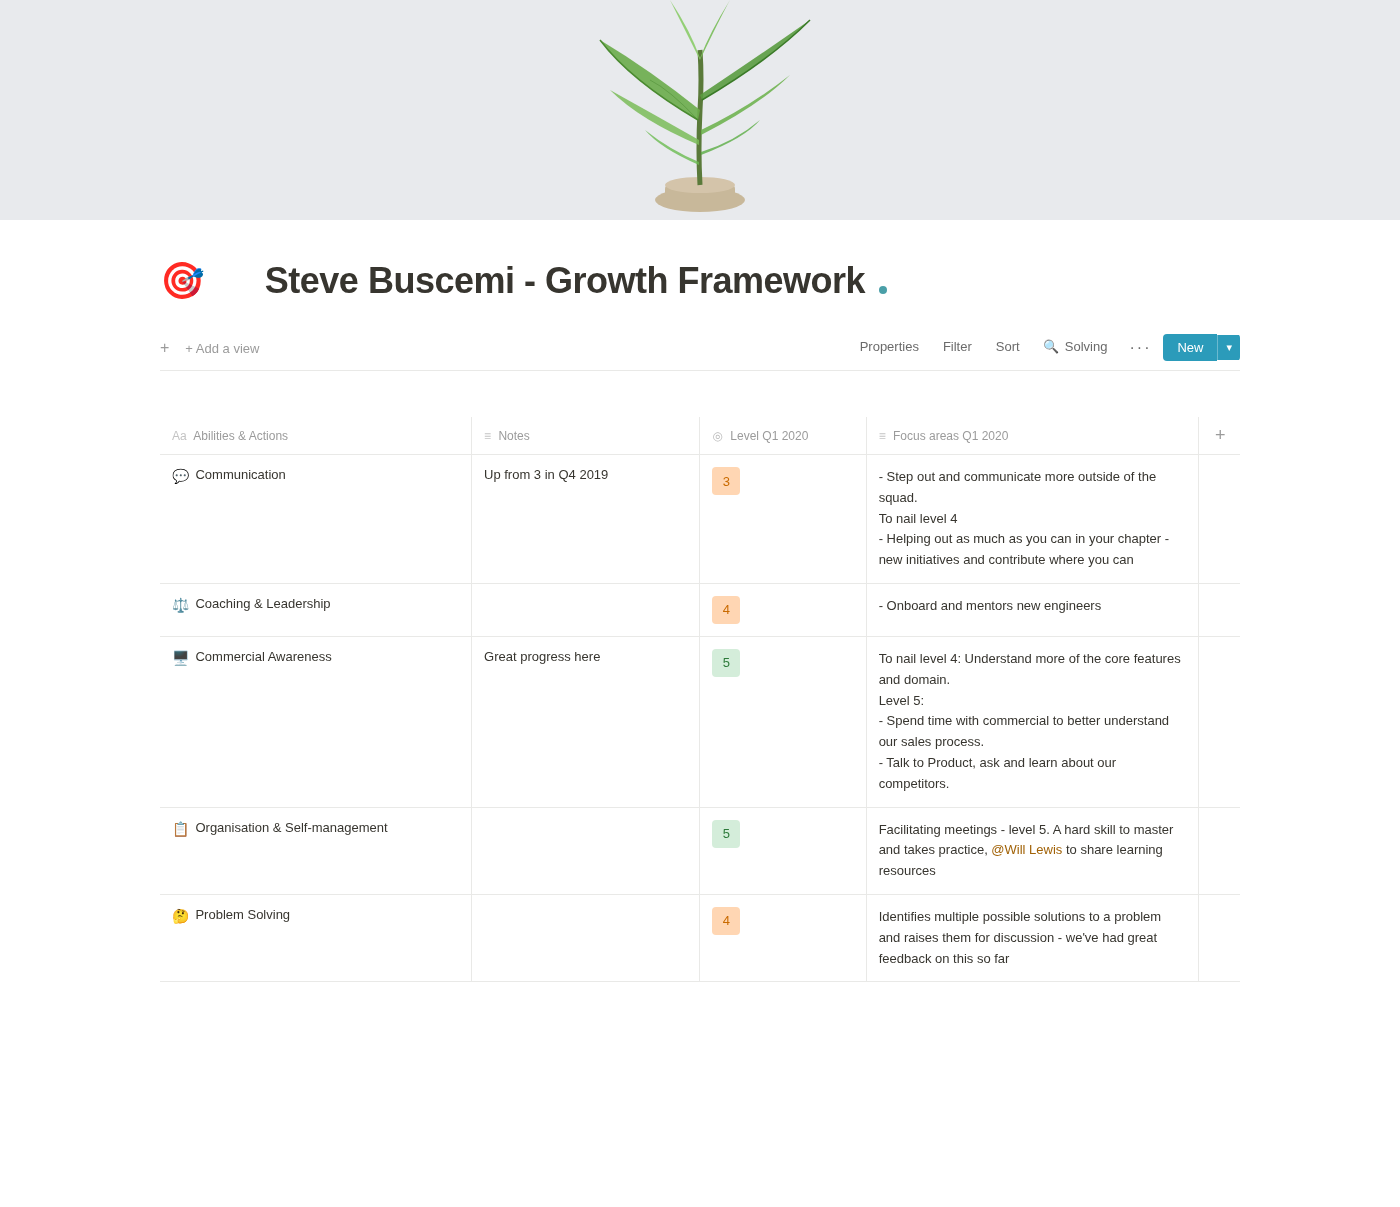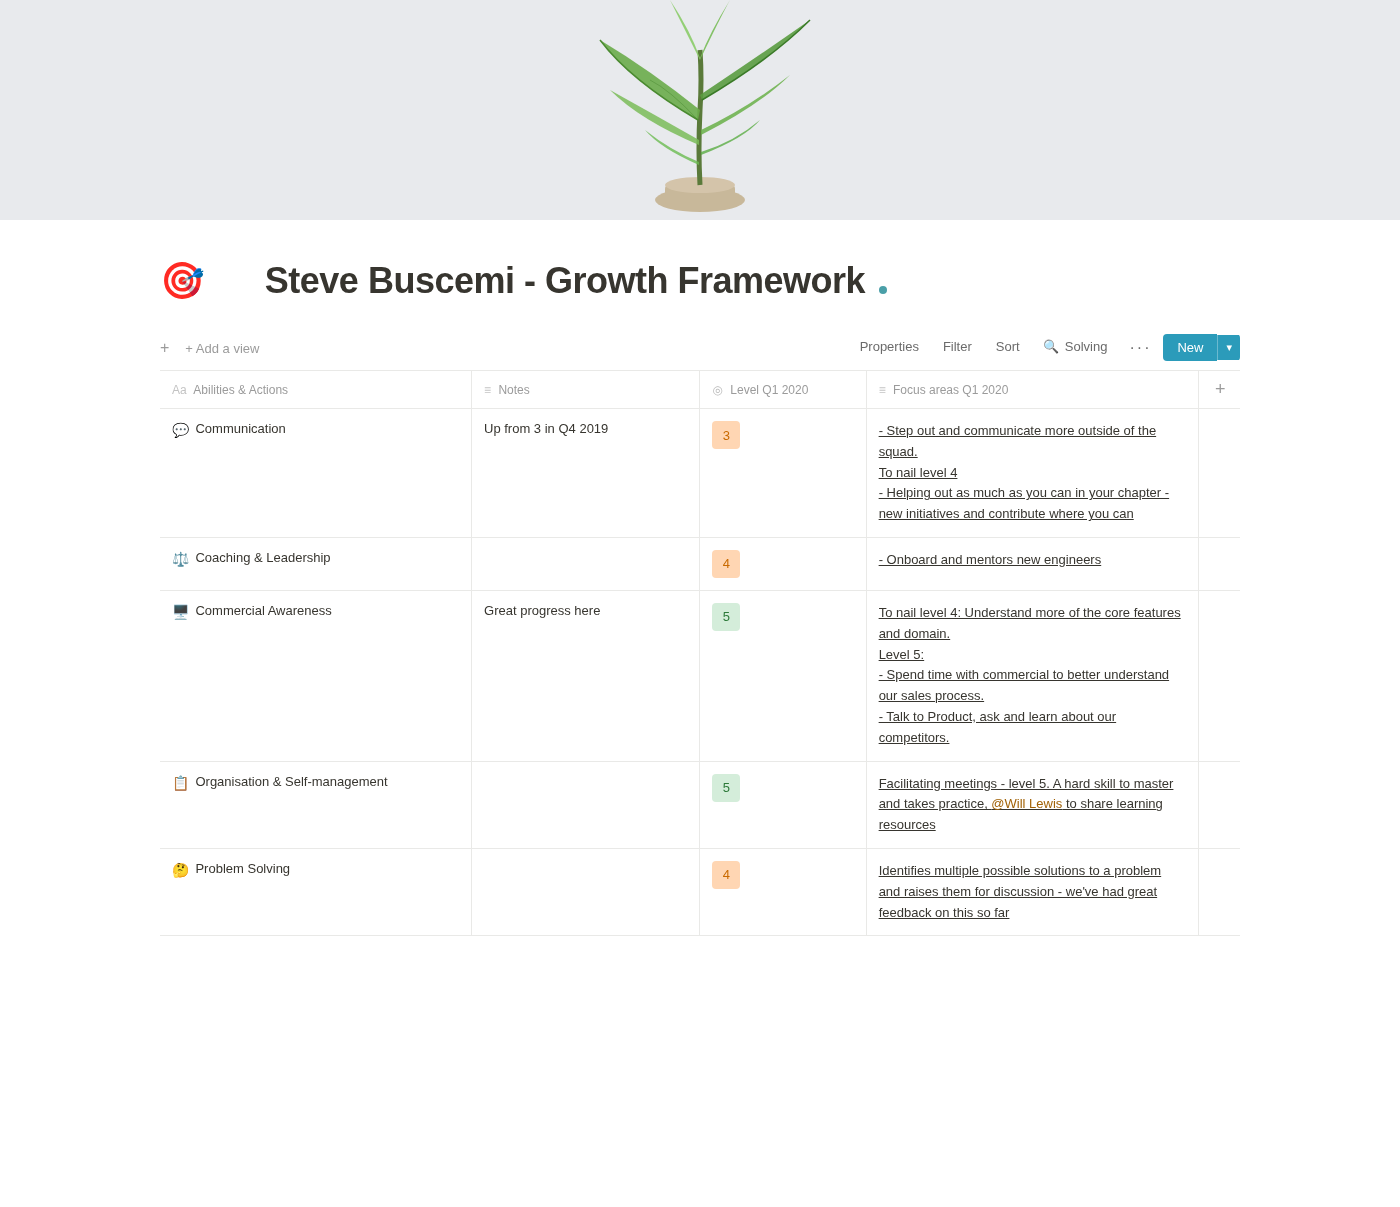--- a/index.html
+++ b/index.html
@@ -142,20 +142,21 @@
       padding: 6px 8px;
       font-size: 11px;
       cursor: pointer;
     }
 
     
     .data-table {
       width: 100%;
       border-collapse: collapse;
       table-layout: fixed;
+      margin-top: 46px;
     }
 
     .data-table th {
       background: #fff;
       text-align: left;
       font-weight: 500;
       font-size: 12px;
       color: #9b9b9b;
       padding: 8px 12px;
       border-bottom: 1px solid #e9e9e7;
@@ -223,21 +224,20 @@
     }
 
     .level-3 { background: #ffd6b3; color: #c96a00; }
     .level-4 { background: #ffd6b3; color: #c96a00; }
     .level-5 { background: #d4edda; color: #2d7a3a; }
 
     .focus-text {
       font-size: 13px;
       line-height: 1.6;
       color: #37352f;
-      text-decoration: underline;
     }
 
     .mention-link {
       color: #a16207;
       text-decoration: none;
     }
 
     .table-row-tall td {
       padding-top: 12px;
       padding-bottom: 12px;

